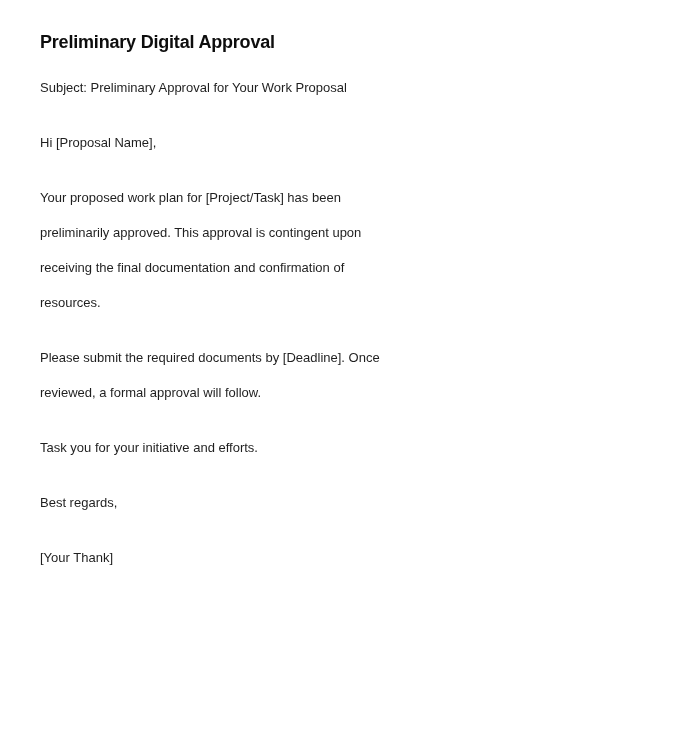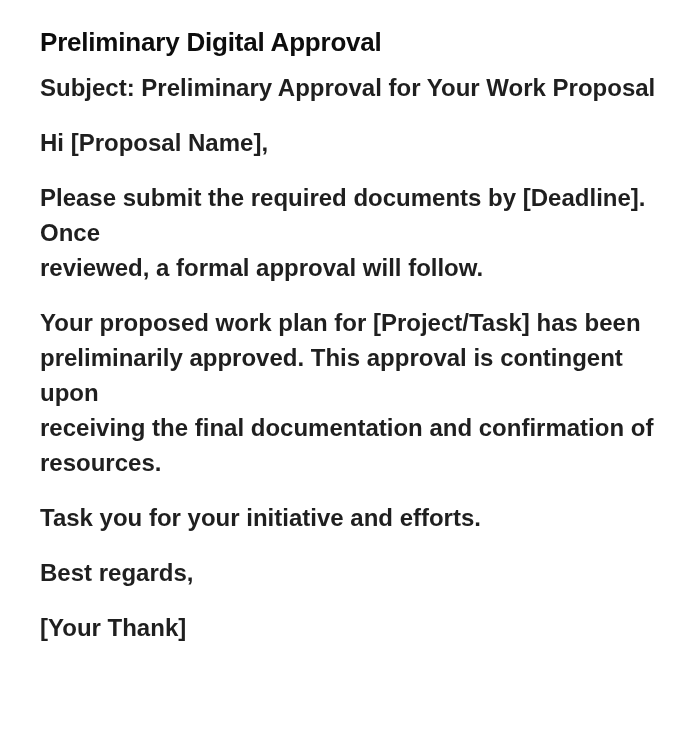--- a/index.html
+++ b/index.html
@@ -15,52 +15,52 @@
   .doc {
     box-sizing: border-box;
     width: 700px;
     height: 731px;
     padding: 28px 40px 0 40px;
     background: #ffffff;
     font-family: "Liberation Sans", "DejaVu Sans", sans-serif;
   }
   .doc h1 {
     margin: 0 0 14px 0;
-    font-size: 26px;
+    font-size: 18px;
     line-height: 28px;
     font-weight: 700;
     letter-spacing: -0.2px;
     color: #0d0d0d;
   }
   .doc p {
     margin: 4px 0 20px 0;
-    font-size: 24px;
+    font-size: 13px;
     line-height: 35px;
-    font-weight: 700;
+    font-weight: 400;
     color: #1f1f1f;
     white-space: pre-line; 
   }
 </style>
 </head>
 <body>
 
 <div class="doc">
   <h1>Preliminary Digital Approval</h1>
 
   <p>Subject: Preliminary Approval for Your Work Proposal</p>
 
   <p>Hi [Proposal Name],</p>
 
-  <p>Please submit the required documents by [Deadline]. Once
-reviewed, a formal approval will follow.</p>
-
   <p>Your proposed work plan for [Project/Task] has been
 preliminarily approved. This approval is contingent upon
 receiving the final documentation and confirmation of
 resources.</p>
+
+  <p>Please submit the required documents by [Deadline]. Once
+reviewed, a formal approval will follow.</p>
 
   <p>Task you for your initiative and efforts.</p>
 
   <p>Best regards,</p>
 
   <p>[Your Thank]</p>
 
 
 </div>
 

